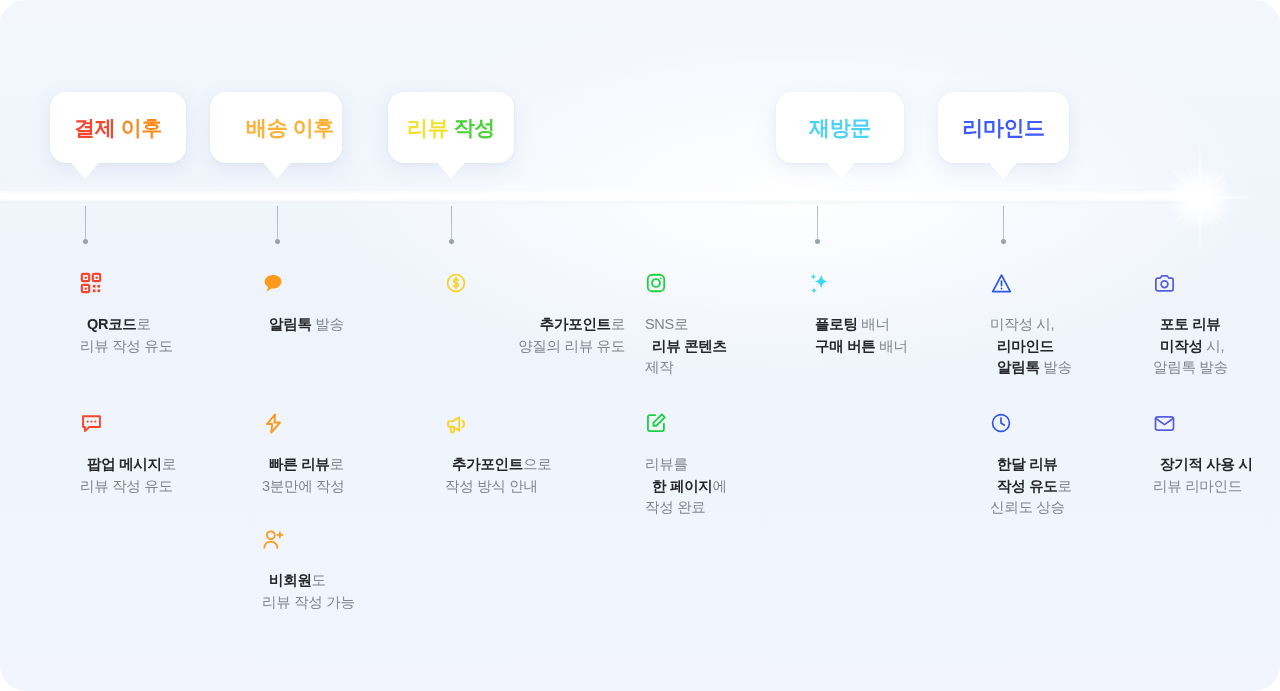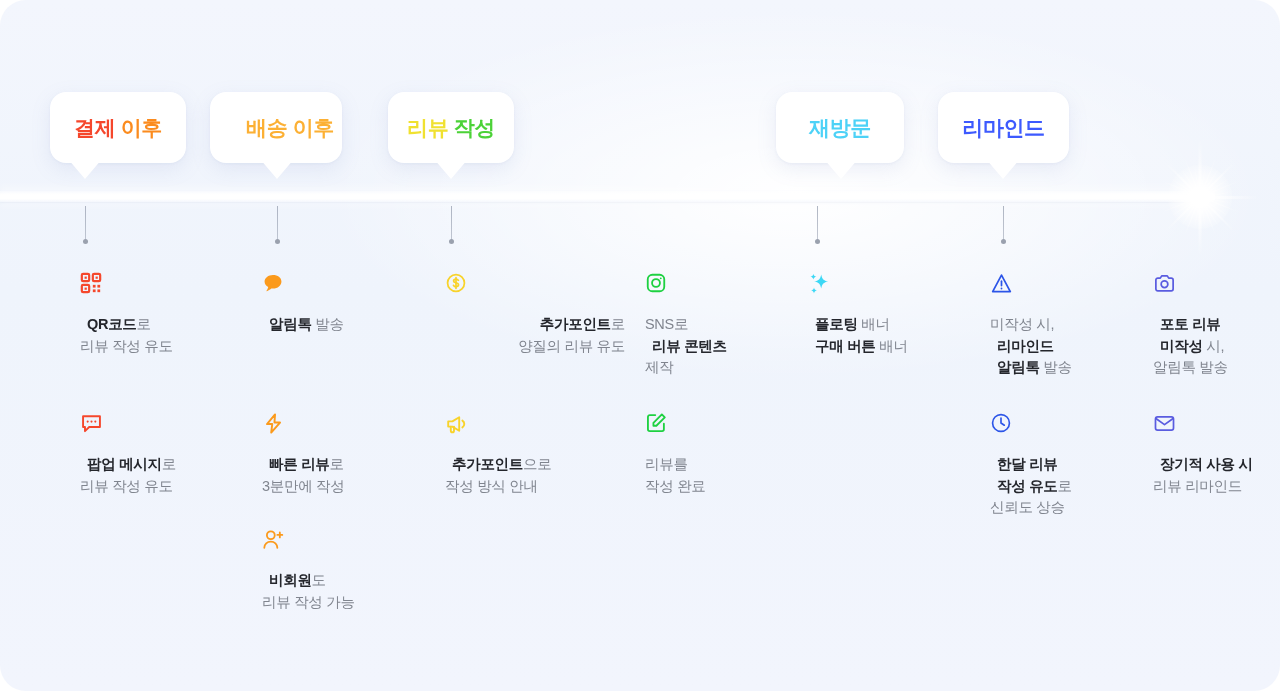--- a/index.html
+++ b/index.html
@@ -336,20 +336,21 @@
           </div>
           <div class="item" style="top: 140px;">
             <span class="ico">
               <svg width="22" height="22" viewBox="0 0 24 24" fill="none" stroke="#1ed141" stroke-width="2" stroke-linecap="round" stroke-linejoin="round">
                 <path d="M11.2 3.4H5.2a2 2 0 0 0-2 2v13.4a2 2 0 0 0 2 2h13.4a2 2 0 0 0 2-2v-6"></path>
                 <path d="M18.4 2.6 21.6 5.8 12.4 15H9.2v-3.2z"></path>
               </svg>
             </span>
             <div class="lines">
               <div class="ln"><span class="r">리뷰를</span></div>
+              <div class="ln"><span class="b">한 페이지</span><span class="r">에</span></div>
               <div class="ln"><span class="r">작성 완료</span></div>
             </div>
           </div>
         </div>
         <div class="col" style="left: 808px;">
           <div class="item" style="top: 0px;">
             <span class="ico">
               <svg width="24" height="24" viewBox="0 0 24 24" fill="#3dd8f5">
                 <path d="M13.2 2.4c.9 4.6 2.4 6.1 7 7-4.6.9-6.1 2.4-7 7-.9-4.6-2.4-6.1-7-7 4.6-.9 6.1-2.4 7-7z"></path>
                 <path d="M5.4 1.8c.4 1.9 1 2.5 2.9 2.9-1.9.4-2.5 1-2.9 2.9C5 5.7 4.4 5.1 2.5 4.7c1.9-.4 2.5-1 2.9-2.9z"></path>

